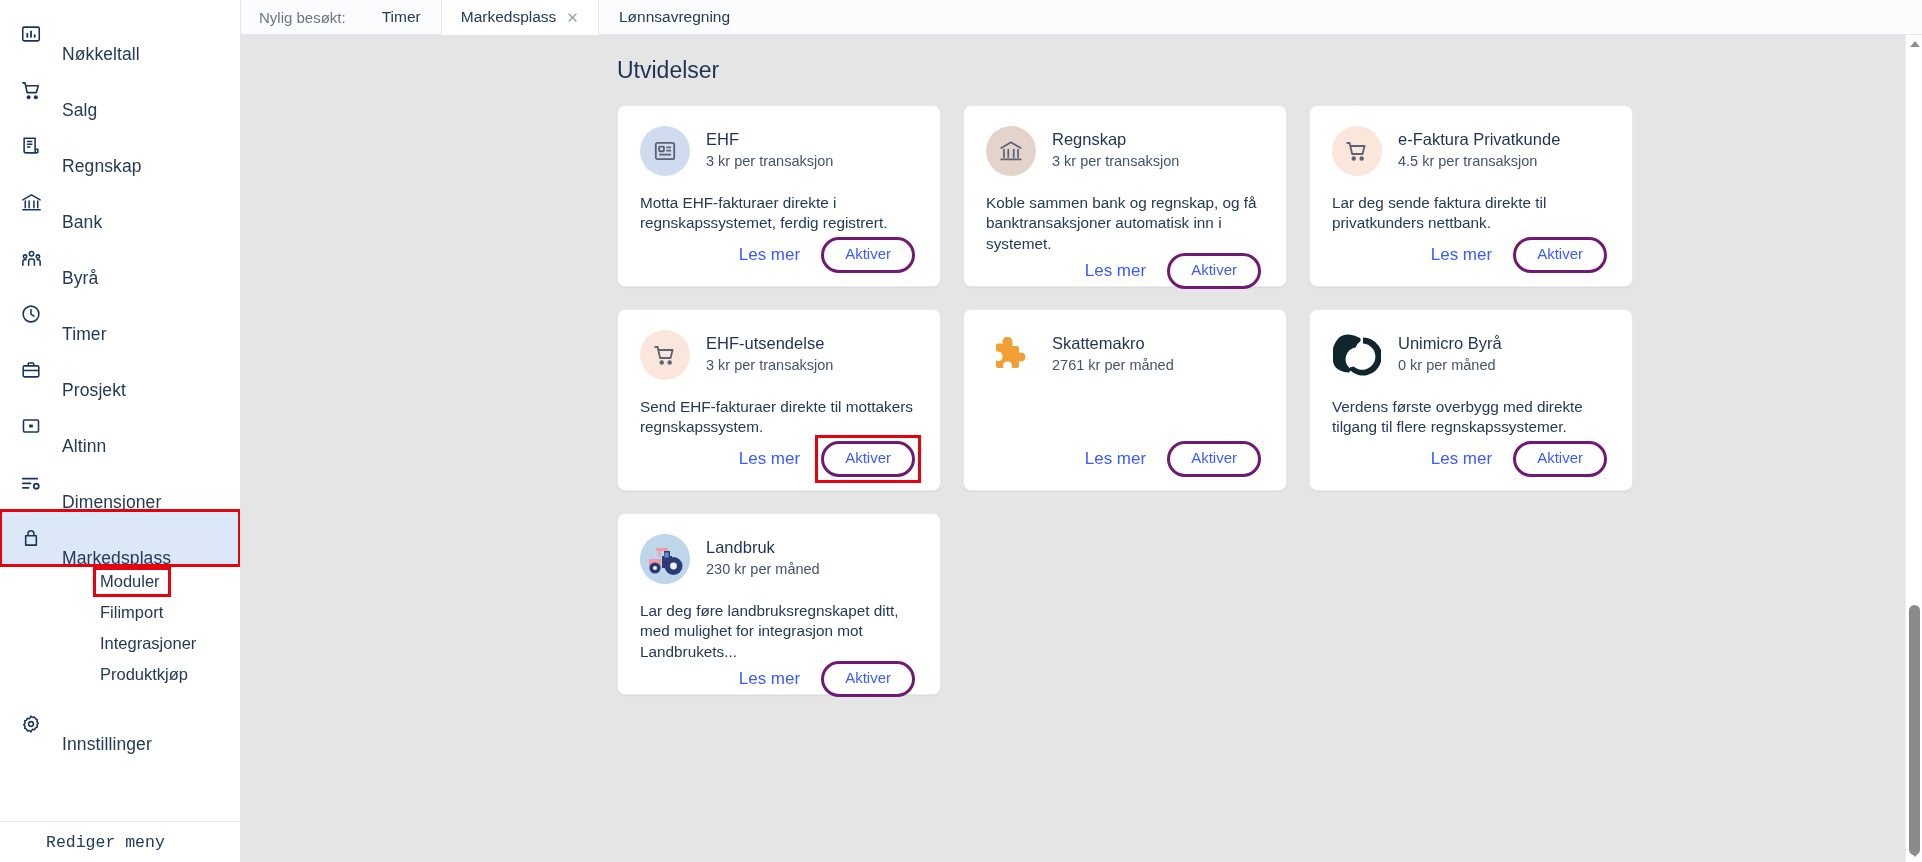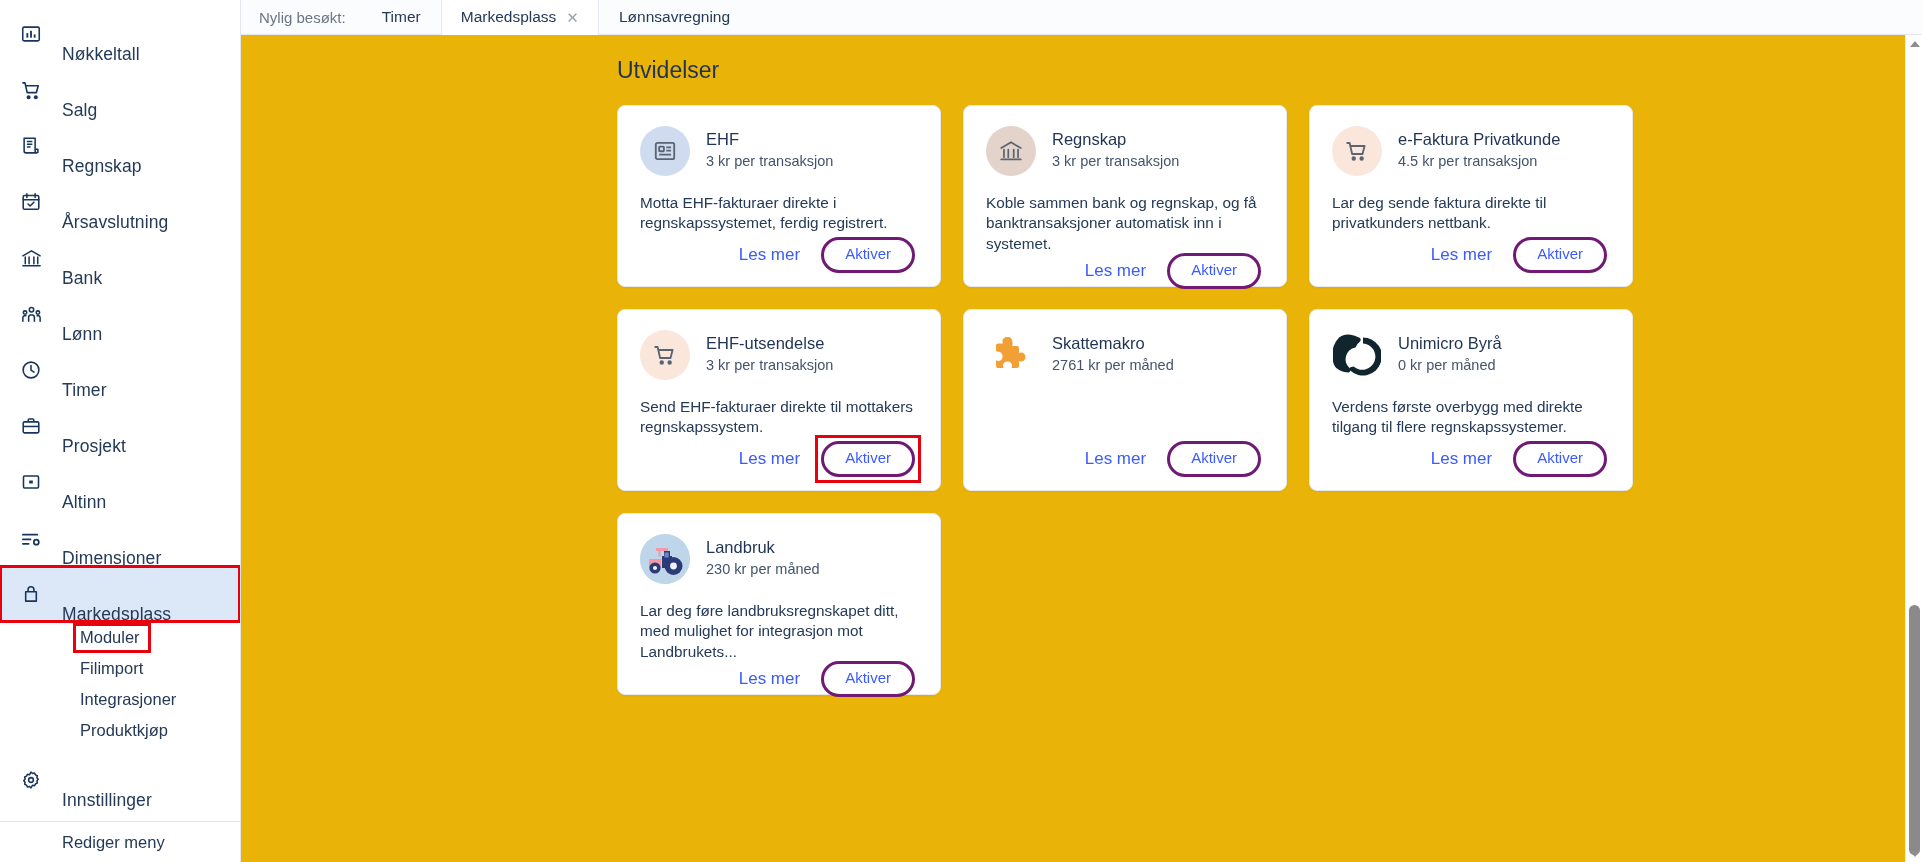--- a/index.html
+++ b/index.html
@@ -58,40 +58,41 @@
   }
   .nav-item.highlighted {
     outline: 3px solid #e8000d;
     outline-offset: -2px;
   }
   .sub-list { padding-bottom: 6px; }
   .sub-item {
     height: 31px;
     display: flex;
     align-items: center;
-    padding-left: 76px;
+    padding-left: 96px;
     font-size: 16.5px;
     color: #243a57;
     cursor: pointer;
   }
   .sub-item .sub-inner {
     display: inline-block;
     padding: 2px 8px 3px 4px;
   }
   .sub-item.boxed .sub-inner {
     outline: 3px solid #e8000d;
   }
   .sidebar-footer {
     position: absolute;
     left: 0; right: 0; bottom: 0;
     border-top: 1px solid #e3e7ed;
     height: 41px;
     display: flex;
     align-items: center;
-    padding-left: 62px;
+    padding-left: 46px;
+    font-family: Liberation Mono, monospace;
   }
   .sidebar-footer .edit-menu {
     font-size: 16.5px;
     color: #243a57;
     cursor: pointer;
   }
 
   
   .main {
     flex: 1;
@@ -144,21 +145,21 @@
     font-size: 15px;
     color: #9aa3b0;
     line-height: 1;
     cursor: pointer;
   }
 
   .content-scroll {
     flex: 1;
     position: relative;
     overflow: hidden;
-    background: #eab308;
+    background: #e5e5e5;
   }
   .content-inner {
     padding: 22px 0 0 0;
   }
   .page-title {
     font-size: 23px;
     color: #1f3354;
     font-weight: 400;
     margin-left: 376px;
     margin-bottom: 21px;
@@ -322,30 +323,20 @@
         <span class="nav-ico">
           <svg width="22" height="22" viewBox="0 0 24 24" fill="none" stroke="#17365d" stroke-width="1.7" stroke-linejoin="round">
             <path d="M4.5 3.5h12v14a2 2 0 002 2h-12a2 2 0 01-2-2z"></path>
             <path d="M16.5 15.5h3v4"></path>
             <path d="M7.5 7h6M7.5 10h6M7.5 13h4"></path>
           </svg>
         </span>
         <span class="nav-label">Regnskap</span>
       </div>
 
-      <div class="nav-item">
-        <span class="nav-ico">
-          <svg width="22" height="22" viewBox="0 0 24 24" fill="none" stroke="#17365d" stroke-width="1.7" stroke-linecap="round" stroke-linejoin="round">
-            <rect x="3.5" y="5" width="17" height="15" rx="1.5"></rect>
-            <path d="M3.5 9.5h17M7.5 3v4M16.5 3v4"></path>
-            <path d="M8.8 14.2l2.2 2.2 4.2-4.2"></path>
-          </svg>
-        </span>
-        <span class="nav-label">Årsavslutning</span>
-      </div>
 
       <div class="nav-item">
         <span class="nav-ico">
           <svg width="23" height="23" viewBox="0 0 24 24" fill="none" stroke="#17365d" stroke-width="1.6" stroke-linecap="round">
             <path d="M3 9.2L12 4l9 5.2"></path>
             <path d="M5.5 10.5v7M9.5 10.5v7M14.5 10.5v7M18.5 10.5v7"></path>
             <path d="M3 19.6h18"></path>
           </svg>
         </span>
         <span class="nav-label">Bank</span>
@@ -355,21 +346,21 @@
         <span class="nav-ico">
           <svg width="23" height="23" viewBox="0 0 24 24" fill="none" stroke="#17365d" stroke-width="1.6" stroke-linecap="round">
             <circle cx="12" cy="7" r="2.3"></circle>
             <path d="M9 19v-4.2c0-1 .6-2 1.6-2.3h2.8c1 .3 1.6 1.3 1.6 2.3V19"></path>
             <circle cx="5.3" cy="10" r="1.8"></circle>
             <path d="M3 19v-3.6c0-.9.5-1.7 1.4-2h1.8"></path>
             <circle cx="18.7" cy="10" r="1.8"></circle>
             <path d="M21 19v-3.6c0-.9-.5-1.7-1.4-2h-1.8"></path>
           </svg>
         </span>
-        <span class="nav-label">Lønn</span>
+        <span class="nav-label">Byrå</span>
       </div>
 
       <div class="nav-item">
         <span class="nav-ico">
           <svg width="22" height="22" viewBox="0 0 24 24" fill="none" stroke="#17365d" stroke-width="1.7" stroke-linecap="round">
             <circle cx="12" cy="12" r="8.6"></circle>
             <path d="M12 7v5.2l3.3 2.1"></path>
           </svg>
         </span>
         <span class="nav-label">Timer</span>

